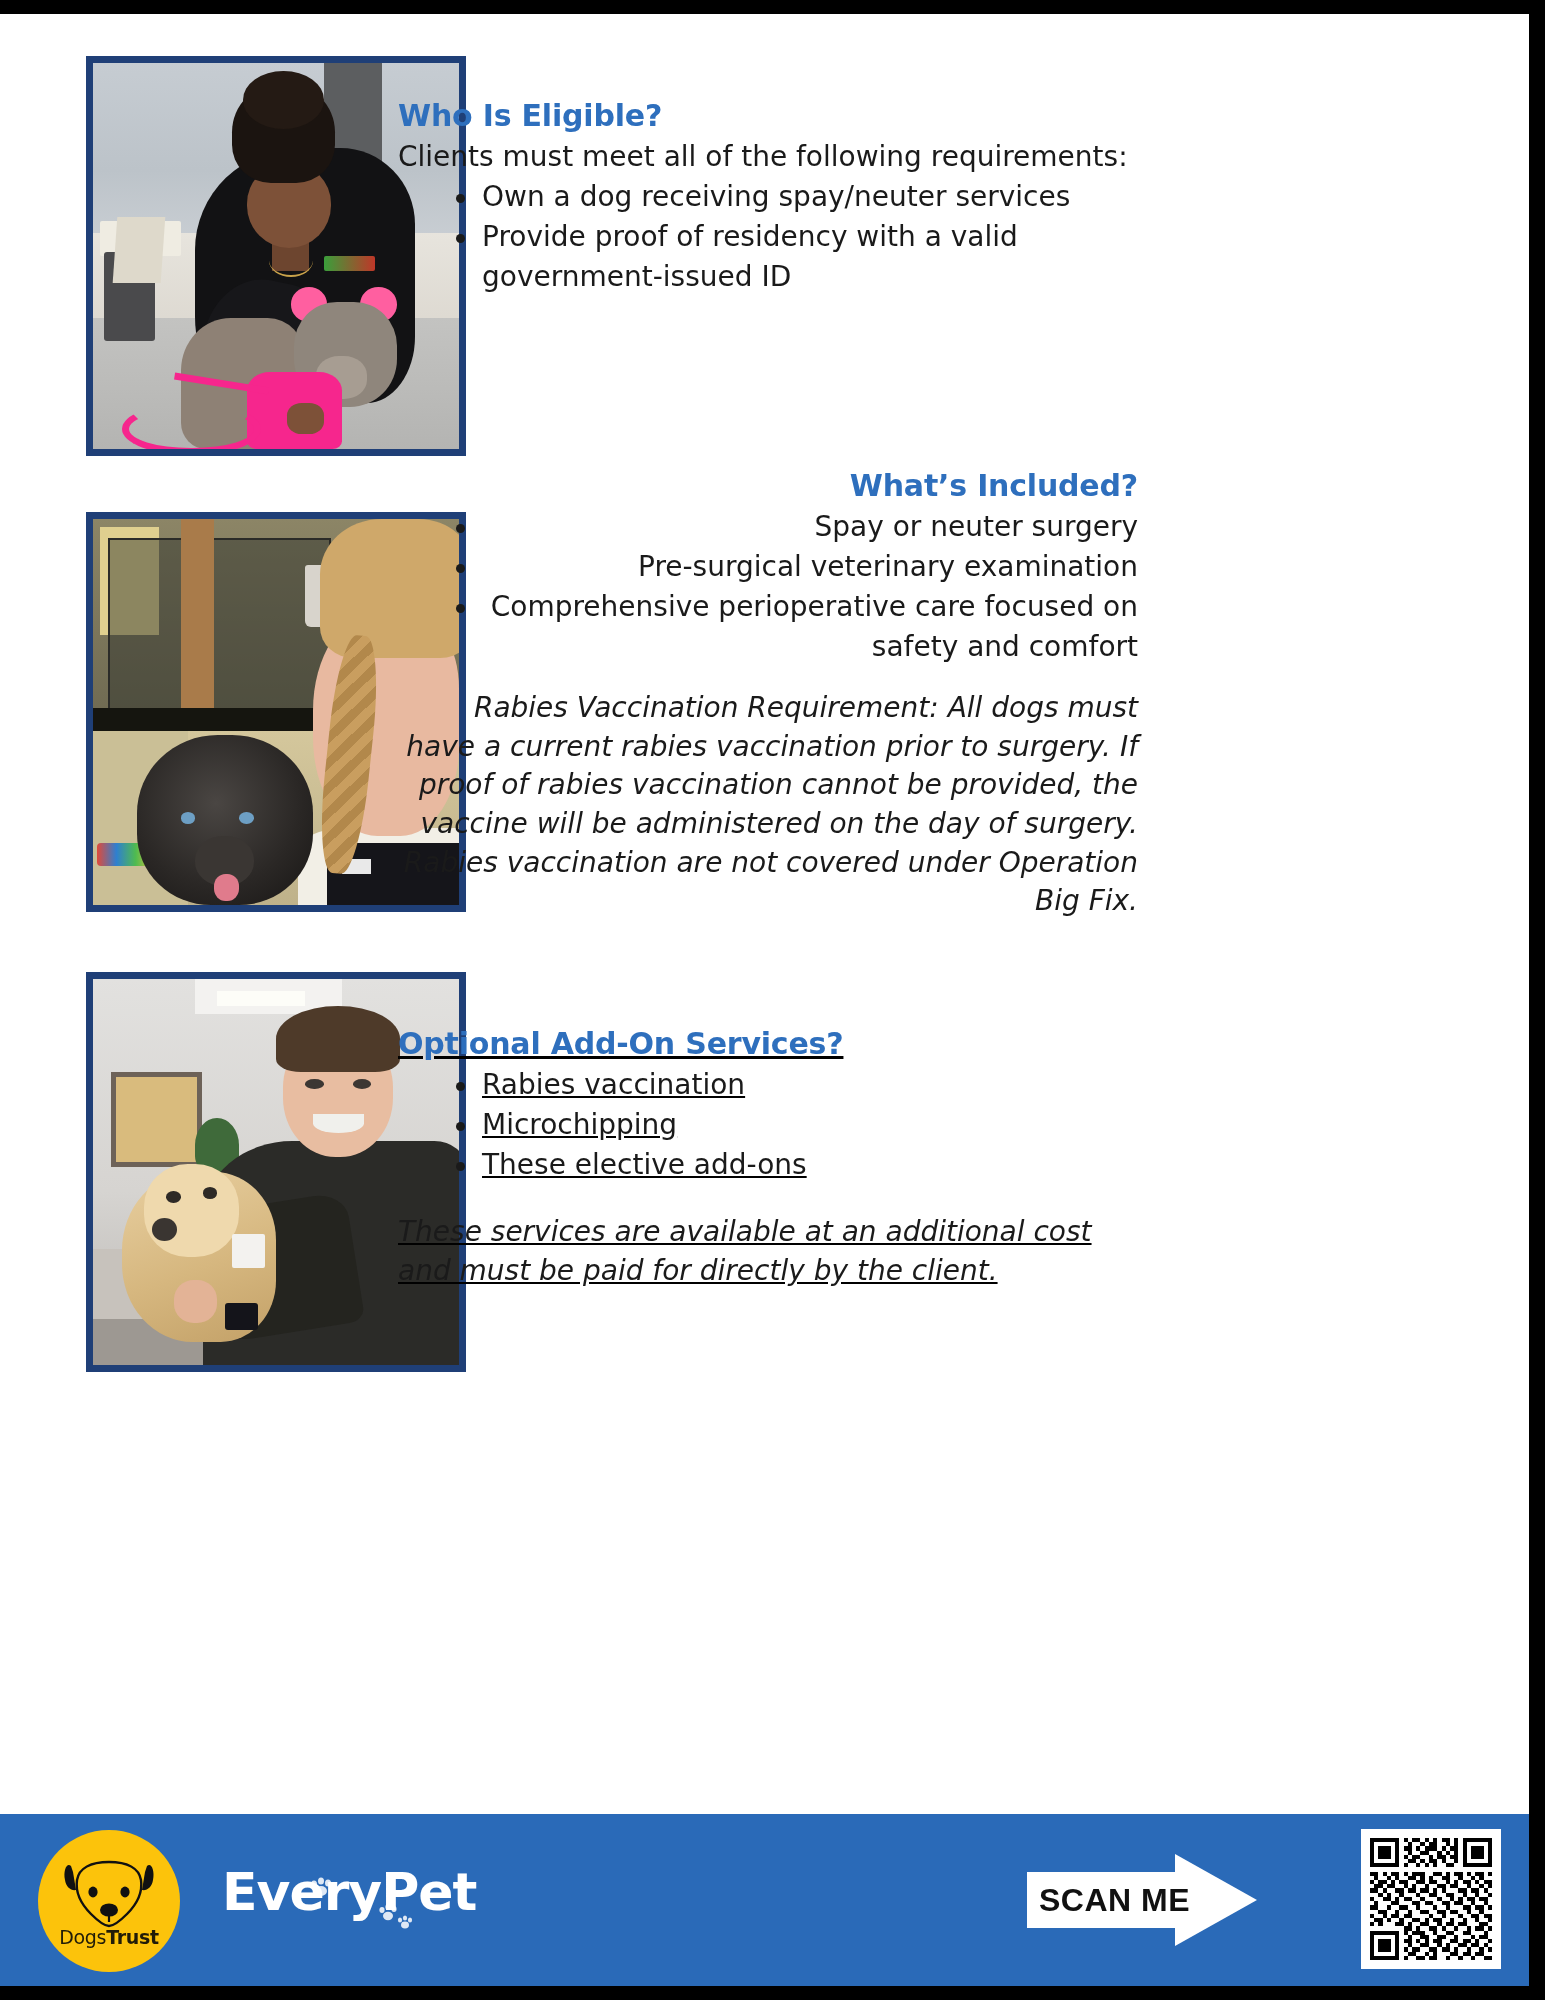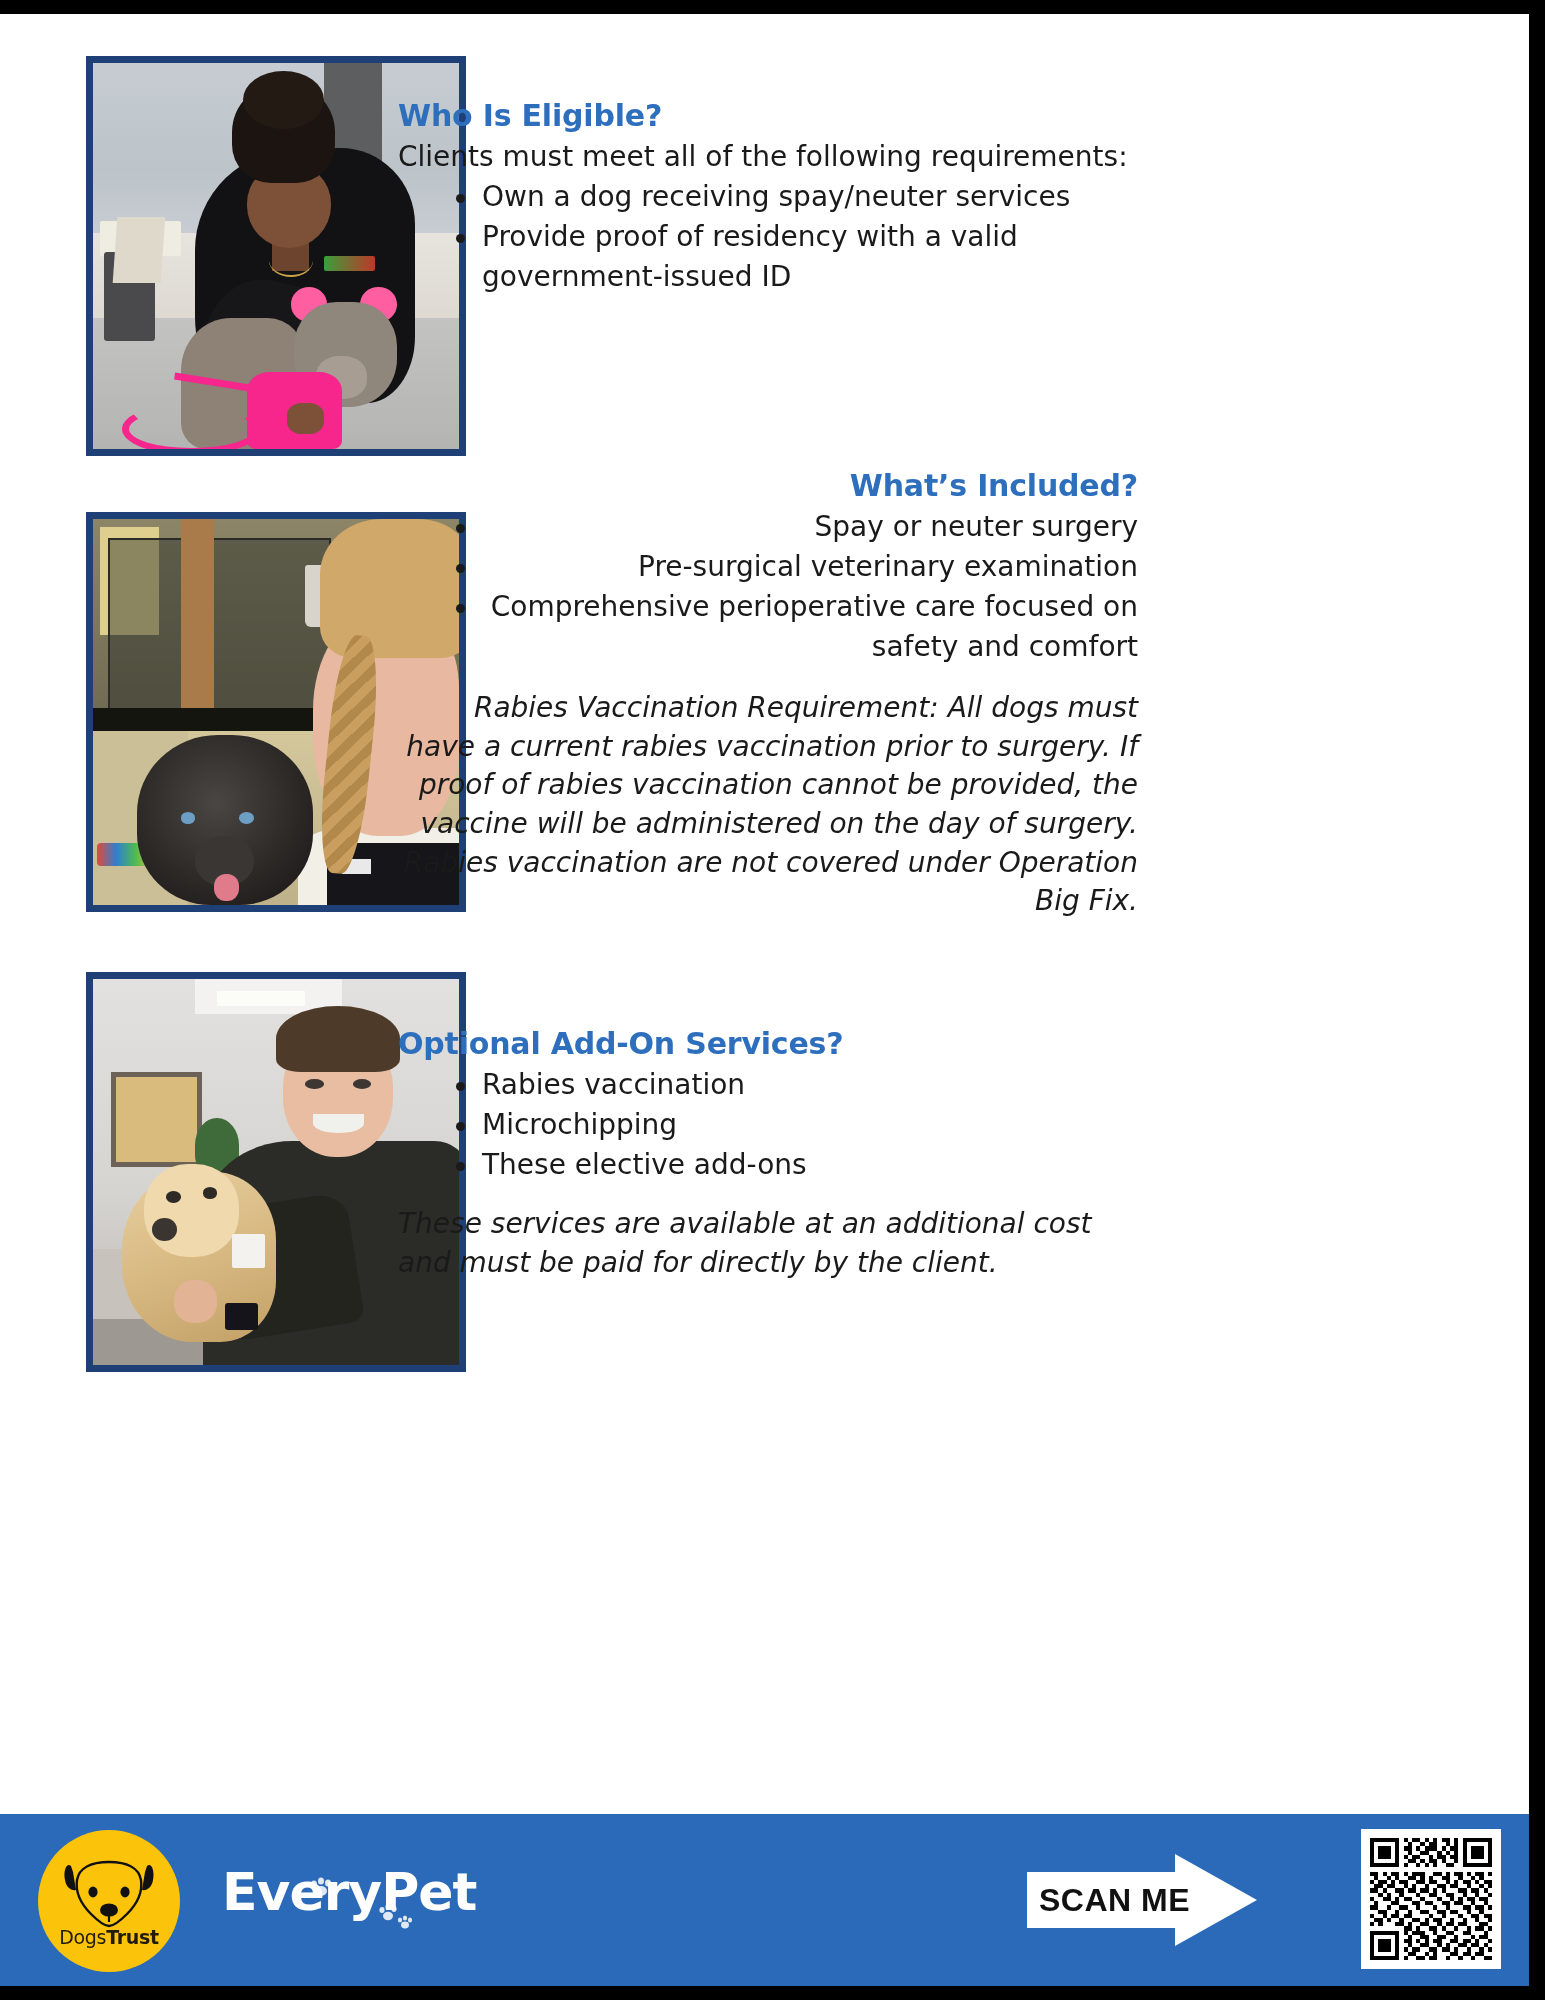--- a/index.html
+++ b/index.html
@@ -197,21 +197,21 @@
                background:#e3b396; border-radius:45%; }
 
   
   .textcol {
     position: absolute;
     left: 398px;
     width: 740px;
   }
   .sec-1 { top: 84px; }
   .sec-2 { top: 454px; text-align: right; }
-  .sec-3 { top: 1012px; }
+  .sec-3 { top: 1012px; text-decoration: underline; }
 
   h2.head {
     margin: 0 0 4px 0;
     font-family: "DejaVu Sans", sans-serif;
     font-size: 30px;
     font-weight: bold;
     color: #2e6fbd;
     letter-spacing: -0.2px;
   }
   p.lead {
@@ -247,21 +247,21 @@
   }
   .zips { font-style: italic; }
   p.note {
     margin: 22px 0 0 0;
     font-family: "DejaVu Sans", sans-serif;
     font-style: italic;
     font-size: 28px;
     line-height: 1.38;
     color: #1a1a1a;
   }
-  p.note.tight { margin-top: 20px; }
+  p.note.tight { margin-top: 28px; }
 
   
   .footer {
     position: absolute;
     left: 0;
     right: 0;
     bottom: 0;
     height: 172px;
     background: #2a6ab8;
     display: flex;

